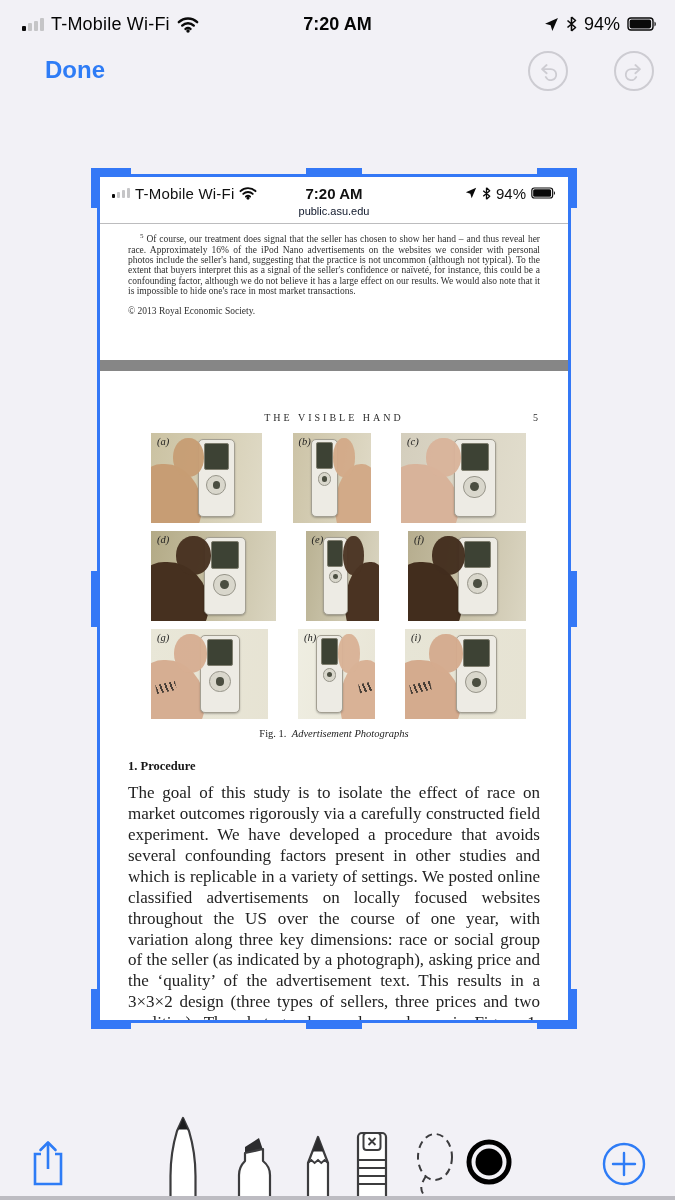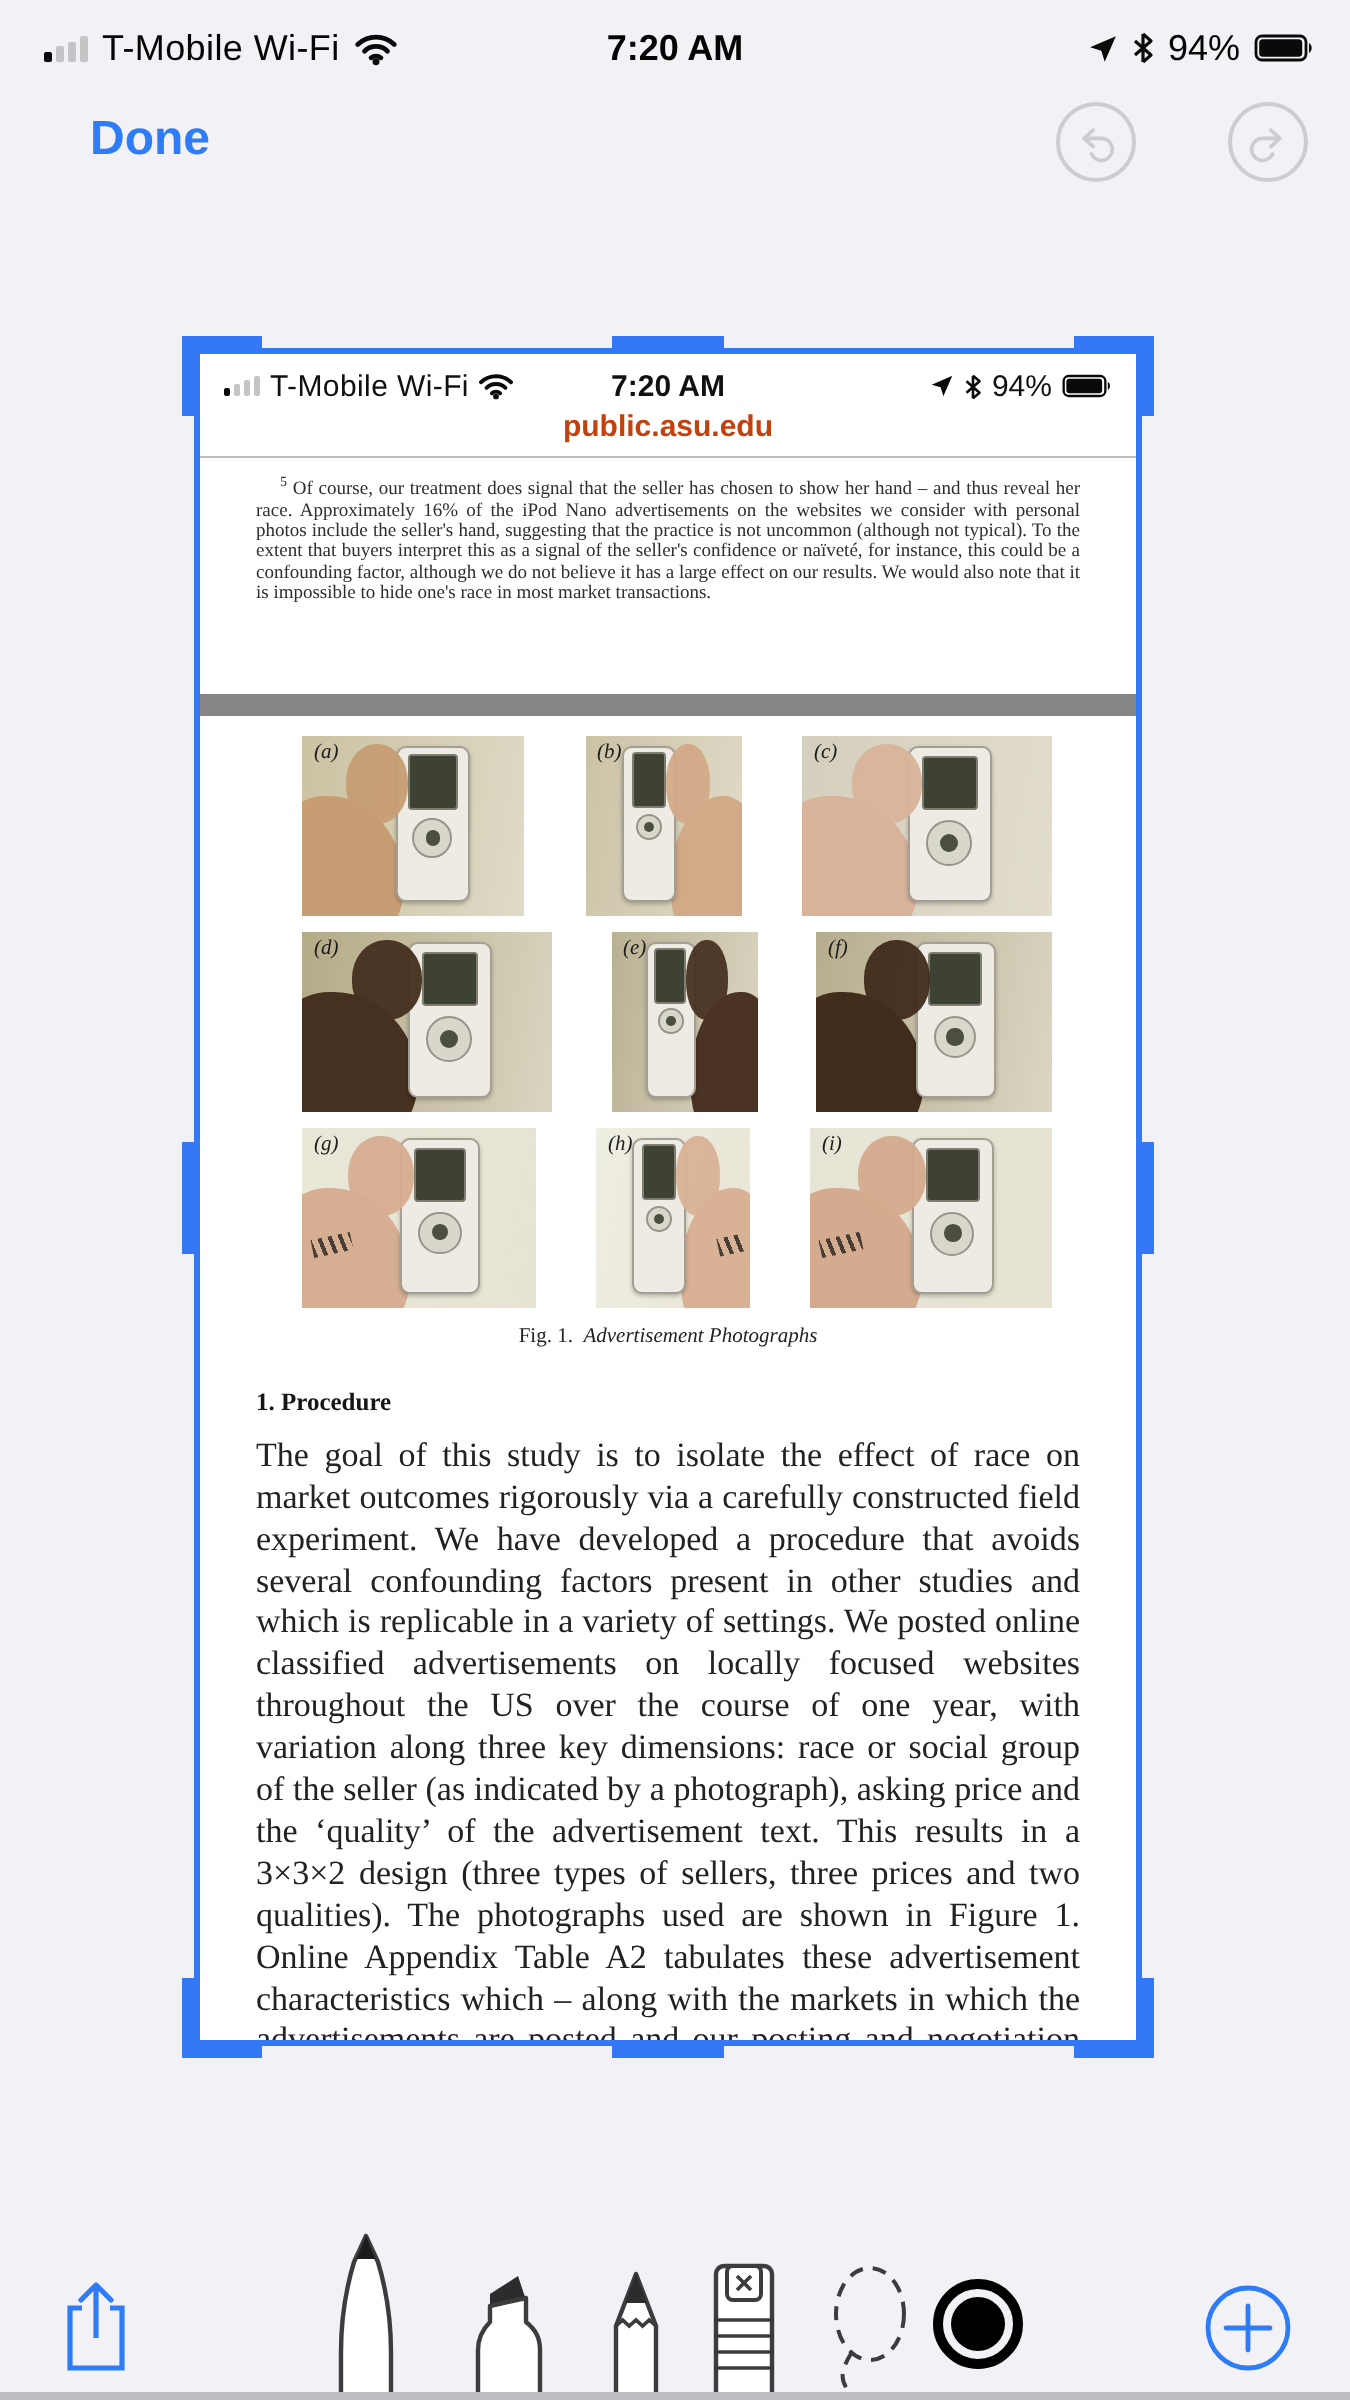--- a/index.html
+++ b/index.html
@@ -54,21 +54,21 @@
     position:relative; height:26px; display:flex; align-items:center;
     justify-content:space-between; padding:6px 12px 0; font-size:15px;
   }
   .mini-status .sb-left,.mini-status .sb-right{ gap:5px; }
   .mini-status .sb-carrier,.mini-status .sb-batt-pct{ font-size:15px; }
   .mini-status .sb-time{ font-size:15px; }
   .mini-status .sigbars{ height:10px; }
   .mini-status .sigbars i{ width:3px; }
   .mini-status .sigbars i:nth-child(1){ height:4px; } .mini-status .sigbars i:nth-child(2){ height:6px; }
   .mini-status .sigbars i:nth-child(3){ height:8px; }  .mini-status .sigbars i:nth-child(4){ height:10px; }
-  .mini-url{ text-align:center; font-size:15px; padding:2px 0 6px; border-bottom:1px solid #bcbcbe; color:#c2410c;font-weight:bold; }
+  .mini-url{ text-align:center; font-size:11px; padding:2px 0 6px; border-bottom:1px solid #bcbcbe; color:#0f172a; }
   .doc-top{ padding:8px 28px 0; font-family:"Liberation Serif",serif; font-size:9.5px;
             line-height:1.1; color:#2e2e2e; text-align:justify; }
   .doc-top sup{ font-size:7px; }
   .doc-top .fn{ text-indent:12px; margin-top:1px; }
   .copyright{ margin-top:9px; text-align:left; }
   .page-break-bar{ margin-top:44px; height:11px; background:#868686; }
   .page2{ position:relative; }
   .running-head{ margin-top:41px; position:relative; text-align:center;
                  font-family:"Liberation Serif",serif; font-size:10px; letter-spacing:3px; color:#2c2c2c; }
   .running-head .pageno{ position:absolute; right:30px; top:0; letter-spacing:0; }
@@ -205,25 +205,30 @@
             <rect x="1" y="1" width="25" height="12" rx="3" fill="none" stroke="#0a0a0a" stroke-width="1.4"></rect>
             <rect x="2.6" y="2.6" width="21.5" height="8.8" rx="1.8" fill="#0a0a0a"></rect>
             <path d="M27.5 4.5 a3 3 0 0 1 0 5 Z" fill="#0a0a0a"></path>
           </svg>
         </div>
       </div>
       <div class="mini-url">public.asu.edu</div>
 
       <div class="doc-top">
         <p class="jp fn"><sup>5</sup> <span>Of course, our treatment does signal that the seller has chosen to show her hand – and thus reveal her race. Approximately 16% of the iPod Nano advertisements on the websites we consider with personal photos include the seller's hand, suggesting that the practice is not uncommon (although not typical). To the extent that buyers interpret this as a signal of the seller's confidence or naïveté, for instance, this could be a confounding factor, although we do not believe it has a large effect on our results. We would also note that it is impossible to hide one's race in most market transactions.</span></p>
+        <p class="copyright">© 2013 Royal Economic Society.</p>
       </div>
 
       <div class="page-break-bar"></div>
 
       <div class="page2">
+        <div class="running-head">
+          <span>THE VISIBLE HAND</span>
+          <span class="pageno">5</span>
+        </div>
 
         <div id="photo-grid">
             <div class="prow">
               <div class="photo side-left" style="width: 111px; background: linear-gradient(100deg, rgb(203, 194, 162), rgb(230, 226, 210) 130%);">
                 <span class="plabel">(a)</span>
                 <div class="arm" style="background: rgb(199, 157, 116);"></div>
                 <div class="ipod">
                   <div class="scr"></div>
                   <div class="wheel">
                     <div class="hub"></div>

